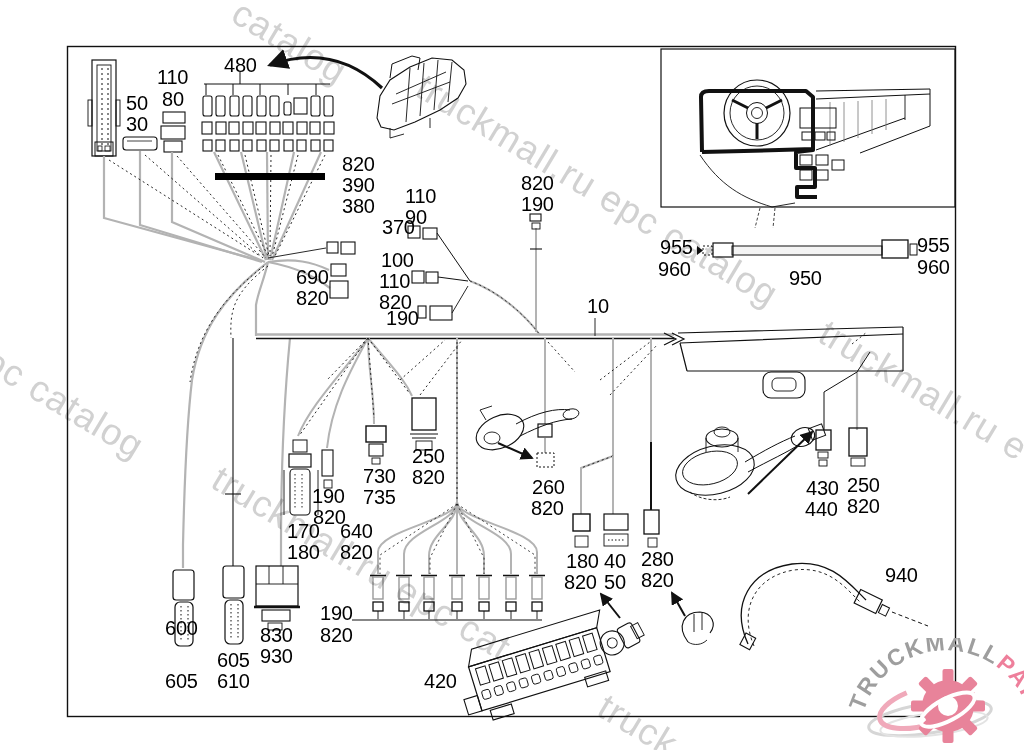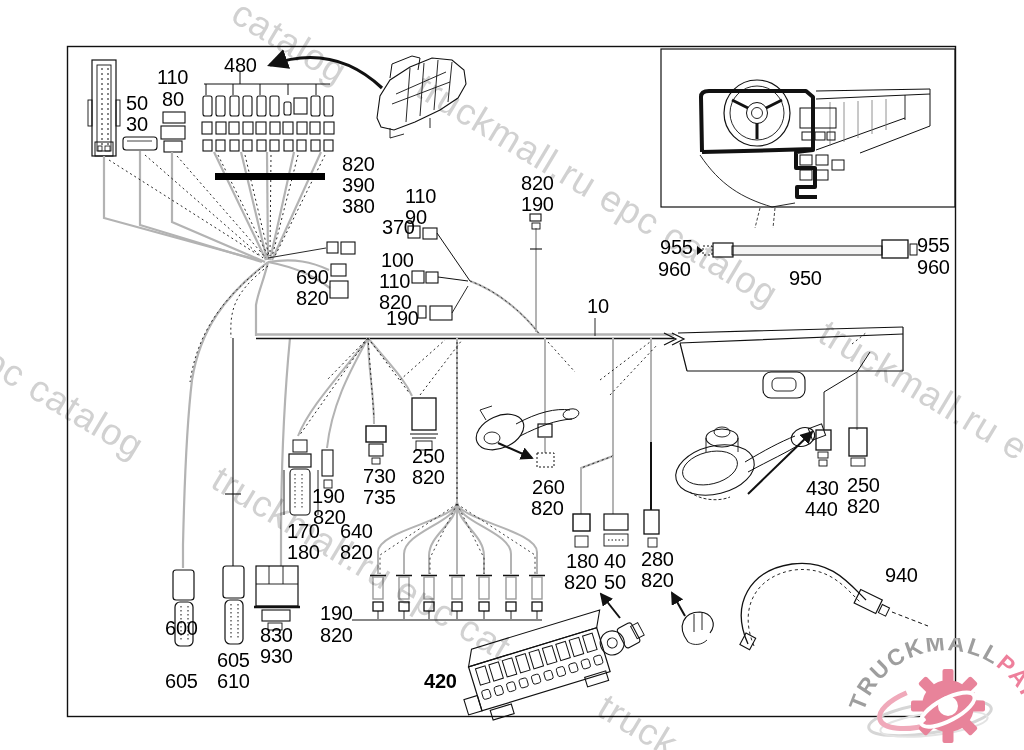--- a/index.html
+++ b/index.html
@@ -494,21 +494,21 @@
       <span class="plabel" style="left: 847px; top: 496px;">820</span>
       <span class="plabel" style="left: 885px; top: 565px;">940</span>
       <span class="plabel" style="left: 165px; top: 618px;">600</span>
       <span class="plabel" style="left: 165px; top: 671px;">605</span>
       <span class="plabel" style="left: 217px; top: 650px;">605</span>
       <span class="plabel" style="left: 217px; top: 671px;">610</span>
       <span class="plabel" style="left: 260px; top: 625px;">830</span>
       <span class="plabel" style="left: 260px; top: 646px;">930</span>
       <span class="plabel" style="left: 320px; top: 603px;">190</span>
       <span class="plabel" style="left: 320px; top: 625px;">820</span>
-      <span class="plabel" style="left: 424px; top: 671px; font-weight: bold;">420</span>
+      <span class="plabel" style="left: 424px; top: 671px;">420</span>
     </div>
 
   <svg id="logo" width="184" height="112" viewBox="840 638 184 112">
     <defs>
       <path id="lg-arc" d="M862,718 A86,86 0 0 1 1030,718" fill="none"></path>
     </defs>
     <g>
       <ellipse cx="930" cy="718" rx="62" ry="15" transform="rotate(-9 930 718)" fill="none" stroke="#d6d6d6" stroke-width="3"></ellipse>
       <ellipse cx="934" cy="724" rx="54" ry="11" transform="rotate(-7 934 724)" fill="none" stroke="#e3e3e3" stroke-width="2"></ellipse>
       <ellipse cx="926" cy="706" rx="48" ry="19" transform="rotate(-16 926 706)" fill="none" stroke="#f0a9ba" stroke-width="5" stroke-dasharray="150 160"></ellipse>

